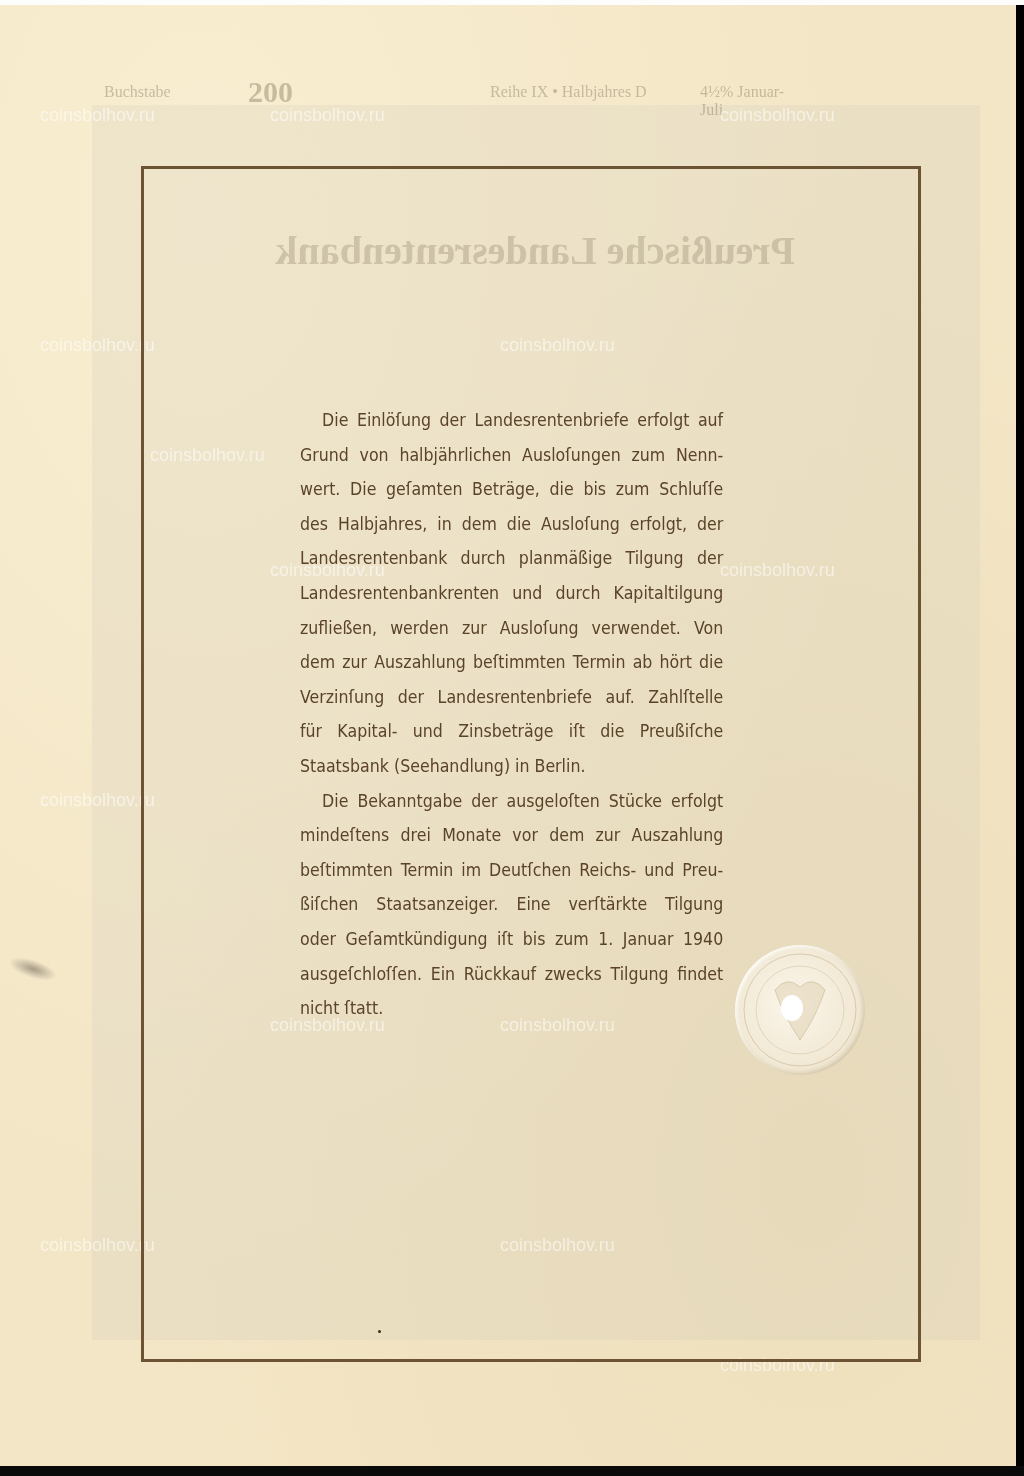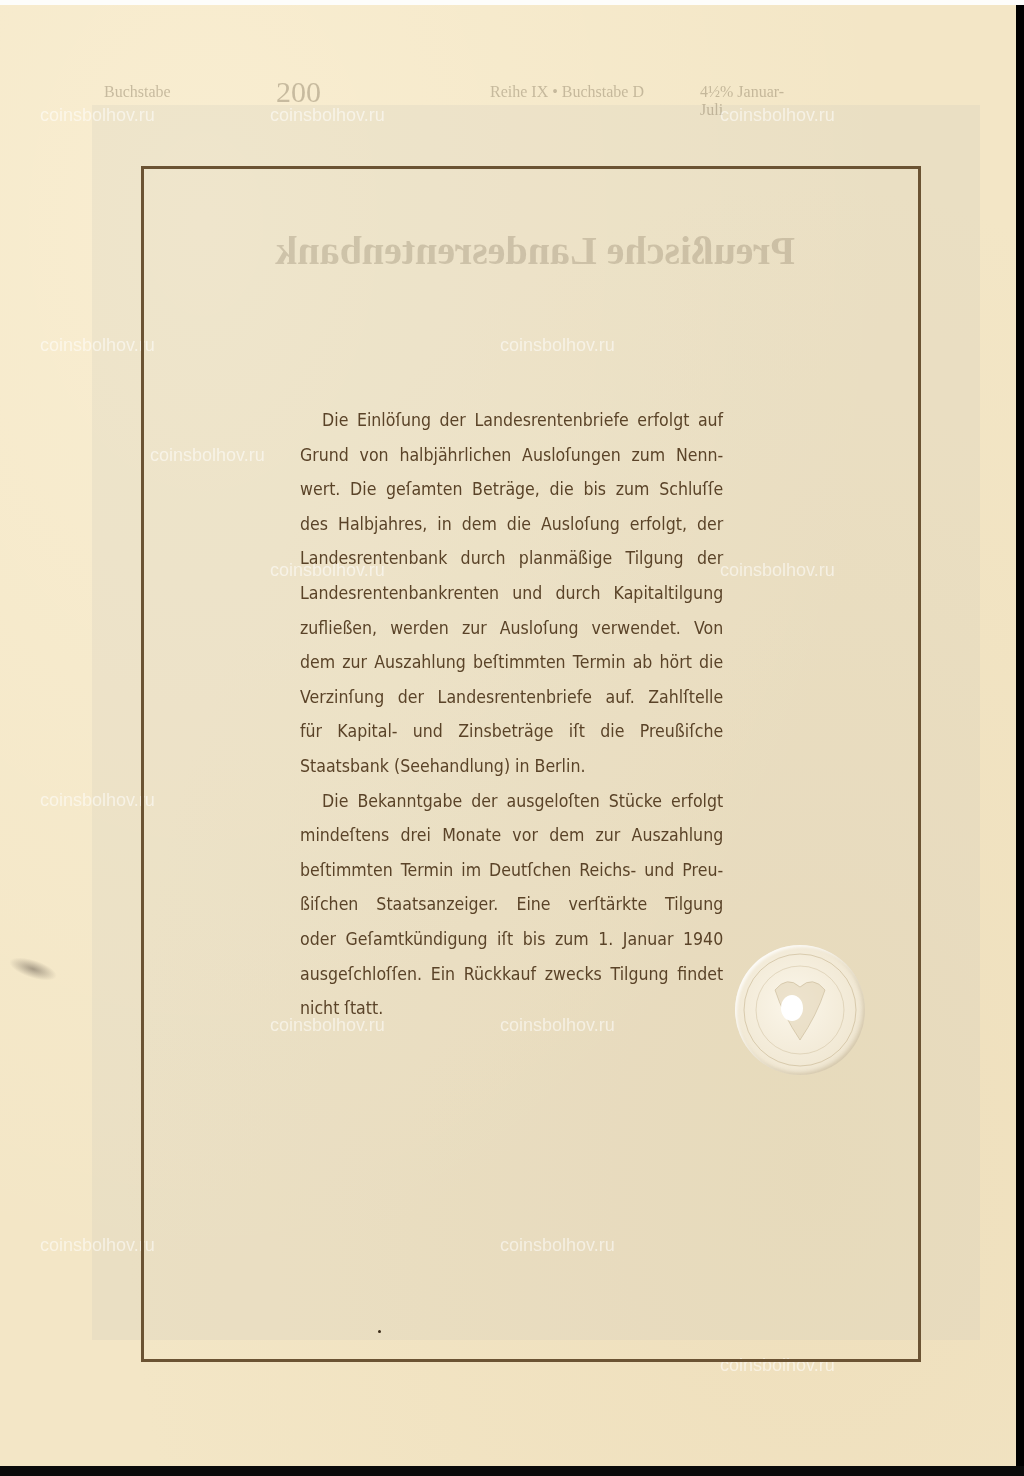--- a/index.html
+++ b/index.html
@@ -19,21 +19,21 @@
     .bleed-panel {
       position: absolute; left: 92px; top: 100px; width: 888px; height: 1235px;
       background: rgba(205,200,185,0.22);
     }
     .bleed-header {
       position: absolute; top: 70px; left: 100px; width: 700px; height: 30px;
       color: rgba(110,95,70,0.35);
       font-family: "Liberation Serif", serif; font-size: 16px;
     }
     .bleed-header span { position: absolute; top: 8px; }
-    .bleed-header .amount { font-size: 30px; font-weight: normal; top: 0; margin-left: 28px; }
+    .bleed-header .amount { font-size: 30px; font-weight: bold; top: 0; }
     .bleed-title {
       position: absolute; top: 222px; left: 225px; width: 620px; text-align: center;
       color: rgba(110,95,70,0.25); font-family: "Liberation Serif", serif;
       font-size: 40px; font-weight: bold; transform: scaleX(-1);
     }
     .watermark {
       position: absolute; color: rgba(255,255,255,0.55);
       font-family: "Liberation Sans", sans-serif; font-size: 18px; white-space: nowrap;
     }
     .frame {
@@ -70,21 +70,21 @@
 </head>
 <body>
 
 <div class="topstrip"></div>
 
 <div class="paper">
   <div class="bleed-panel"></div>
   <div class="bleed-header">
     <span class="amount" style="left:148px">200</span>
     <span style="left:4px">Buchstabe</span>
-    <span style="left:390px">Reihe IX • Buchstabe D</span>
+    <span style="left:390px">Reihe IX • Halbjahres D</span>
     <span style="left:600px">4½% Januar-Juli</span>
   </div>
   <div class="bleed-title">Preußische Landesrentenbank</div>
 
   <span class="watermark" style="left:40px;top:100px">coinsbolhov.ru</span>
   <span class="watermark" style="left:270px;top:100px">coinsbolhov.ru</span>
   <span class="watermark" style="left:720px;top:100px">coinsbolhov.ru</span>
   <span class="watermark" style="left:40px;top:330px">coinsbolhov.ru</span>
   <span class="watermark" style="left:500px;top:330px">coinsbolhov.ru</span>
   <span class="watermark" style="left:150px;top:440px">coinsbolhov.ru</span>

